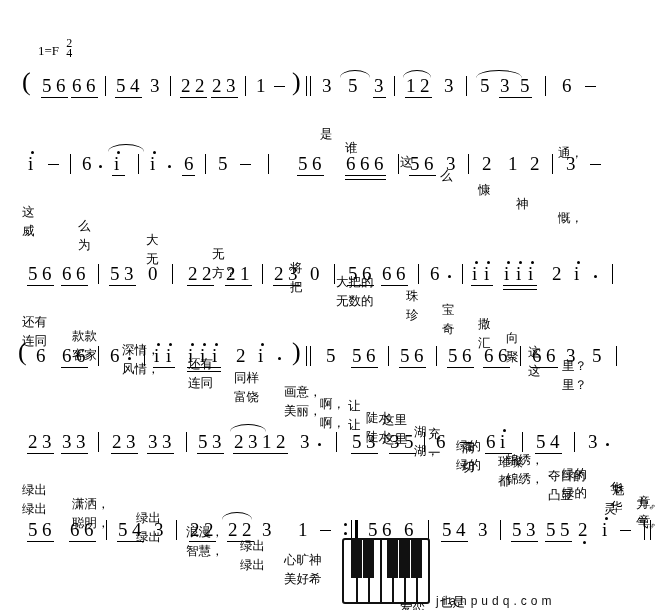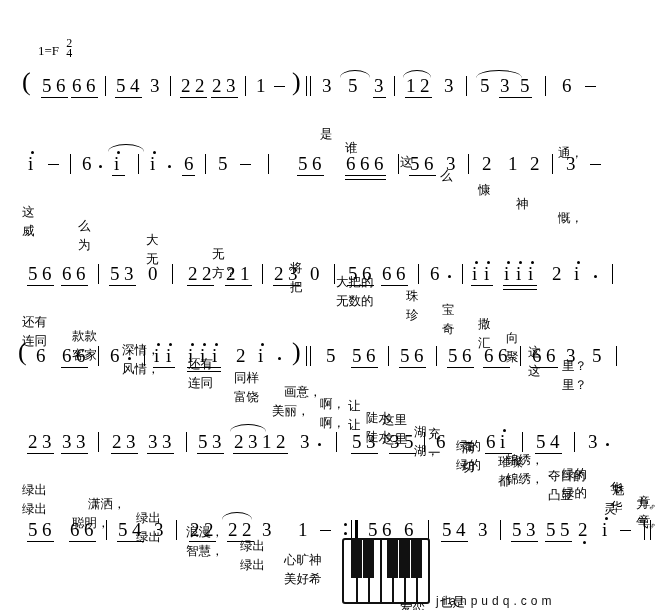--- a/index.html
+++ b/index.html
@@ -334,21 +334,21 @@
       <span class="abs" style="left:548px;">夺目的</span>
       <span class="abs" style="left:612px;">魅</span>
       <span class="abs" style="left:636px;">力。</span>
     </div>
     <div class="lyr2">
       <span class="abs" style="left:22px;">连同</span>
       <span class="abs" style="left:72px;">客家</span>
       <span class="abs" style="left:122px;">风情，</span>
       <span class="abs" style="left:188px;">连同</span>
       <span class="abs" style="left:234px;">富饶</span>
-      <span class="abs" style="left:272px;">美丽，</span>
+      <span class="abs" style="left:284px;">美丽，</span>
       <span class="abs" style="left:348px;">让</span>
       <span class="abs" style="left:382px;">这里</span>
       <span class="abs" style="left:428px;">一</span>
       <span class="abs" style="left:462px;">切</span>
       <span class="abs" style="left:498px;">都</span>
       <span class="abs" style="left:548px;">凸显</span>
       <span class="abs" style="left:604px;">灵</span>
       <span class="abs" style="left:636px;">气。</span>
     </div>
   </div>
@@ -473,21 +473,21 @@
       <span class="bar" style="left:522px;top:6px;"></span>
       <span class="n" style="left:536px;top:6px;">5</span>
       <span class="n" style="left:550px;top:6px;">4</span>
       <span class="u" style="left:535px;top:27px;width:27px;"></span>
       <span class="bar" style="left:574px;top:6px;"></span>
       <span class="n" style="left:588px;top:6px;">3</span>
       <span class="dot" style="left:606px;top:17px;"></span>
     </div>
     <div class="lyr">
       <span class="abs" style="left:22px;">绿出</span>
-      <span class="abs" style="left:88px;">潇洒，</span>
+      <span class="abs" style="left:72px;">潇洒，</span>
       <span class="abs" style="left:136px;">绿出</span>
       <span class="abs" style="left:186px;">浪漫，</span>
       <span class="abs" style="left:240px;">绿出</span>
       <span class="abs" style="left:284px;">心旷神</span>
       <span class="abs" style="left:348px;">怡。</span>
       <span class="abs" style="left:400px;">福地</span>
       <span class="abs" style="left:440px;">也是</span>
       <span class="abs" style="left:486px;">你，</span>
       
       

